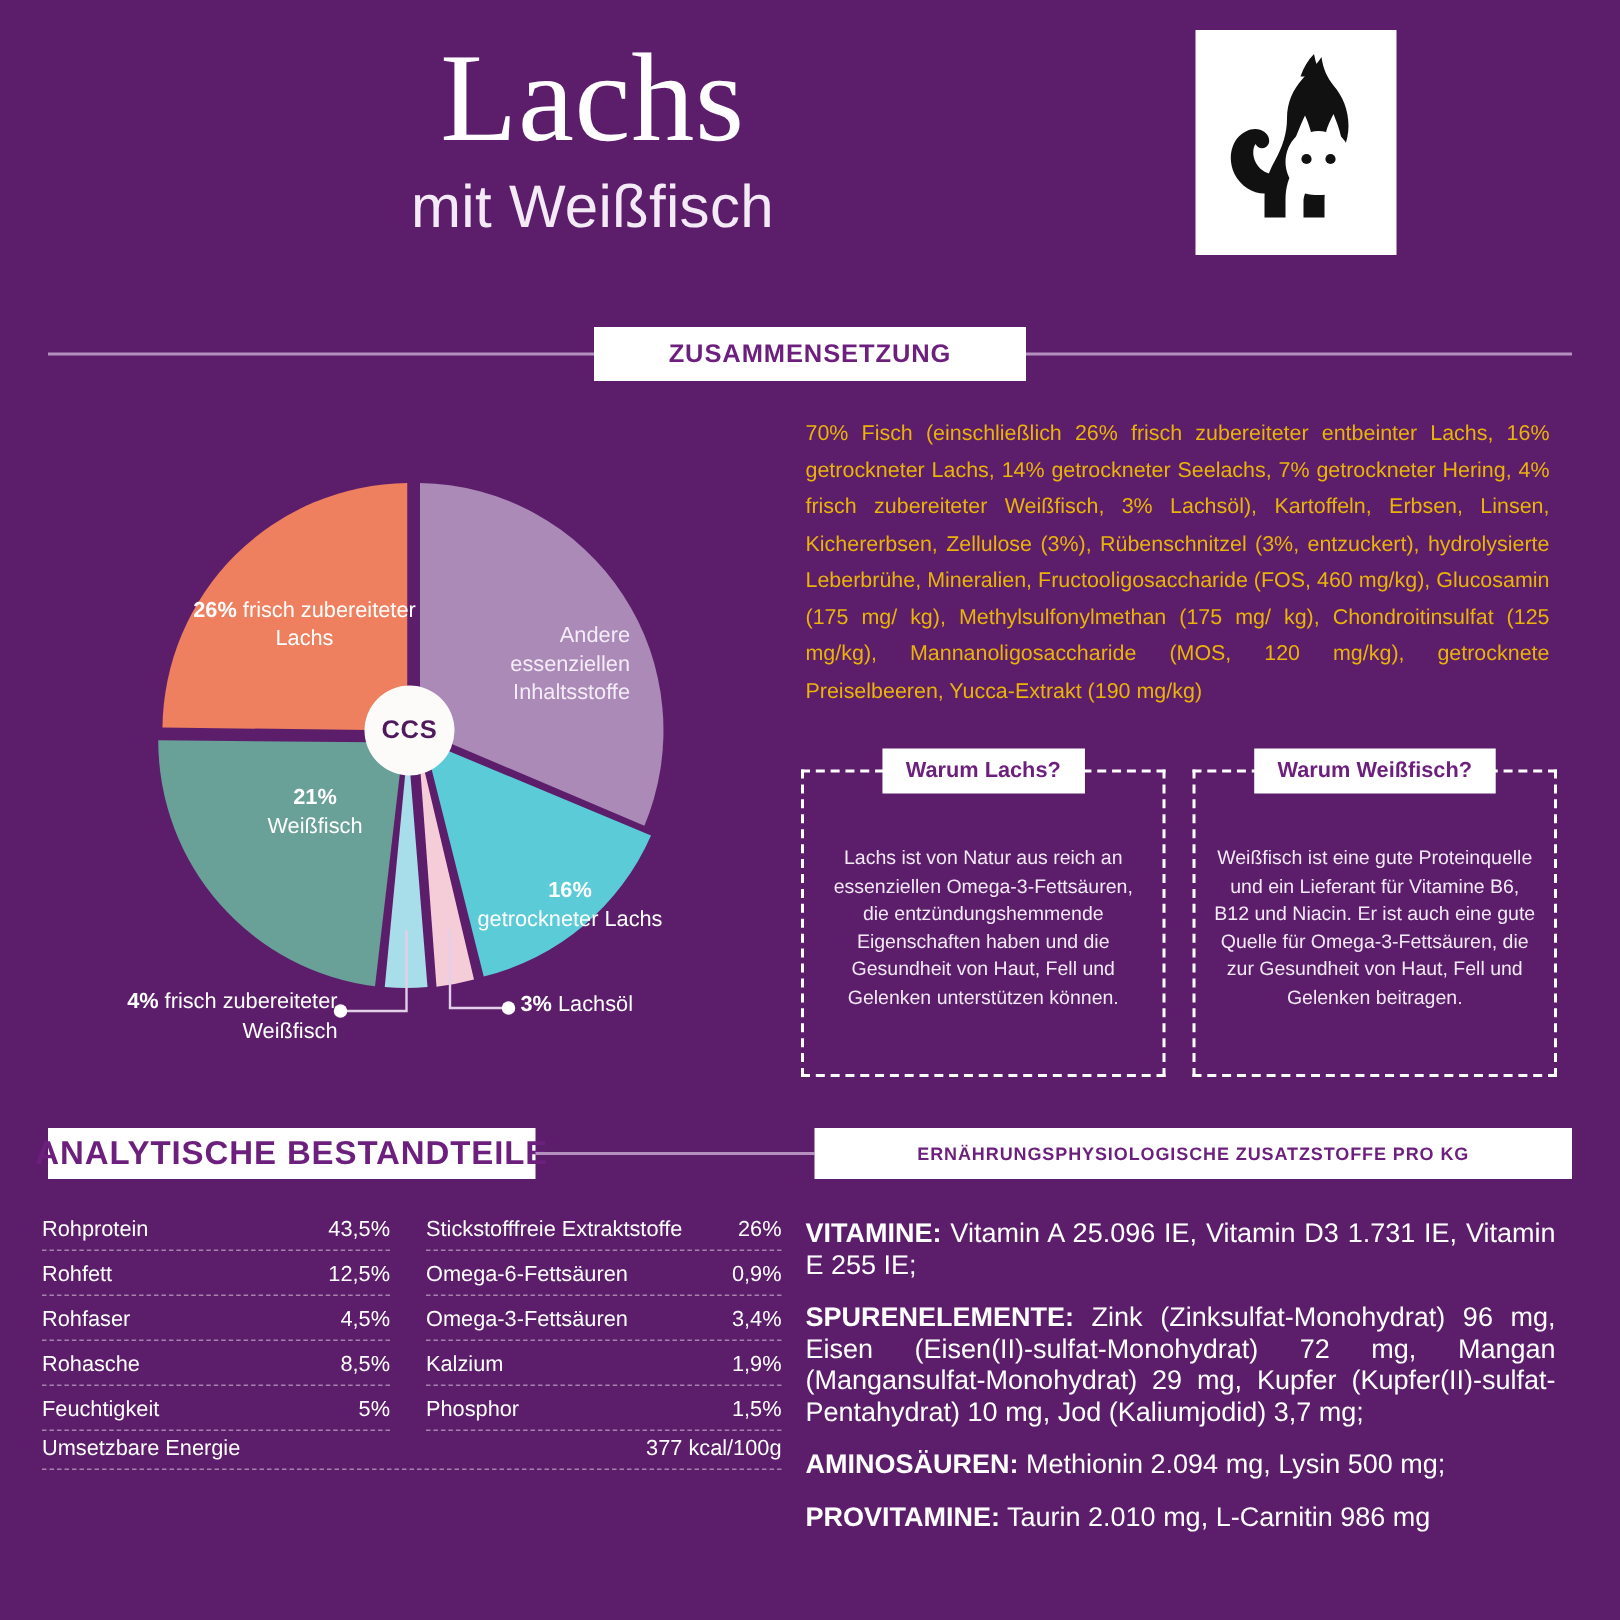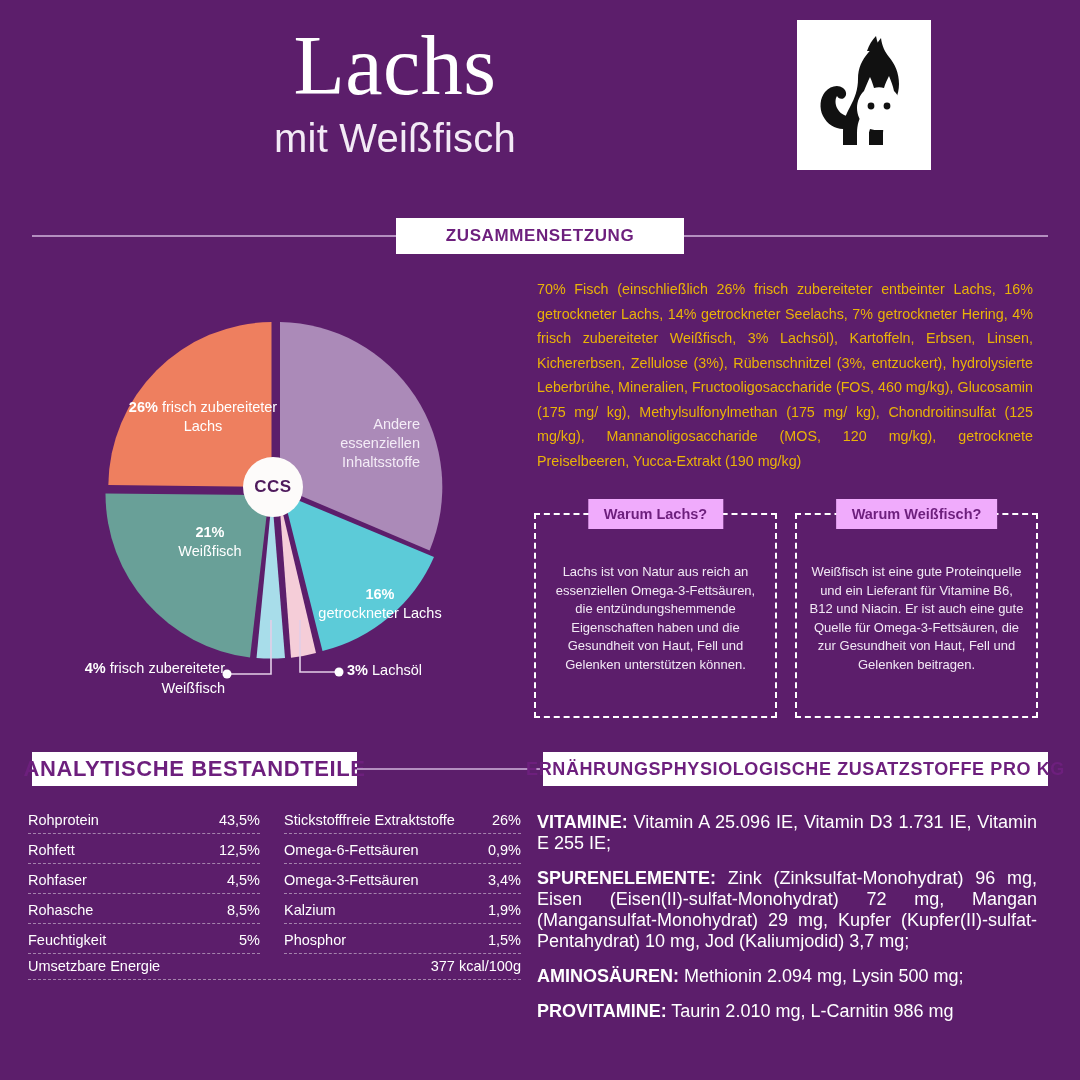--- a/index.html
+++ b/index.html
@@ -74,21 +74,21 @@
     justify-content: center;
     white-space: nowrap;
   }
 
   #chip-zusammensetzung { left: 396px; top: 218px; width: 288px; height: 36px; }
   #rule-zus-left  { left: 32px;  top: 235px; width: 364px; }
   #rule-zus-right { left: 684px; top: 235px; width: 364px; }
 
   #chip-analytisch { left: 32px; top: 752px; width: 325px; height: 34px; font-size: 22px; }
   #rule-bottom     { left: 357px; top: 768px; width: 186px; }
-  #chip-zusatz     { left: 543px; top: 752px; width: 505px; height: 34px; font-size: 18px; }
+  #chip-zusatz     { left: 543px; top: 752px; width: 505px; height: 34px; font-size: 12px; }
 
   
   .pie-wrap {
     position: absolute;
     left: 0px; top: 280px;
     width: 520px; height: 440px;
   }
   .pie-svg { position: absolute; left: 0; top: 0; }
 
   .pie-label {
@@ -148,21 +148,21 @@
     top: 513px;
   }
   #card-lachs { left: 534px; }
   #card-weiss { left: 795px; }
 
   .card-title {
     position: absolute;
     left: 50%;
     top: -16px;
     transform: translateX(-50%);
-    background: #f0abfc;
+    background: #ffffff;
     color: #6d1f7d;
     font-weight: 700;
     font-size: 14.5px;
     padding: 7px 16px;
     white-space: nowrap;
   }
   .card-body {
     position: absolute;
     left: 12px; right: 12px;
     top: 48px;

